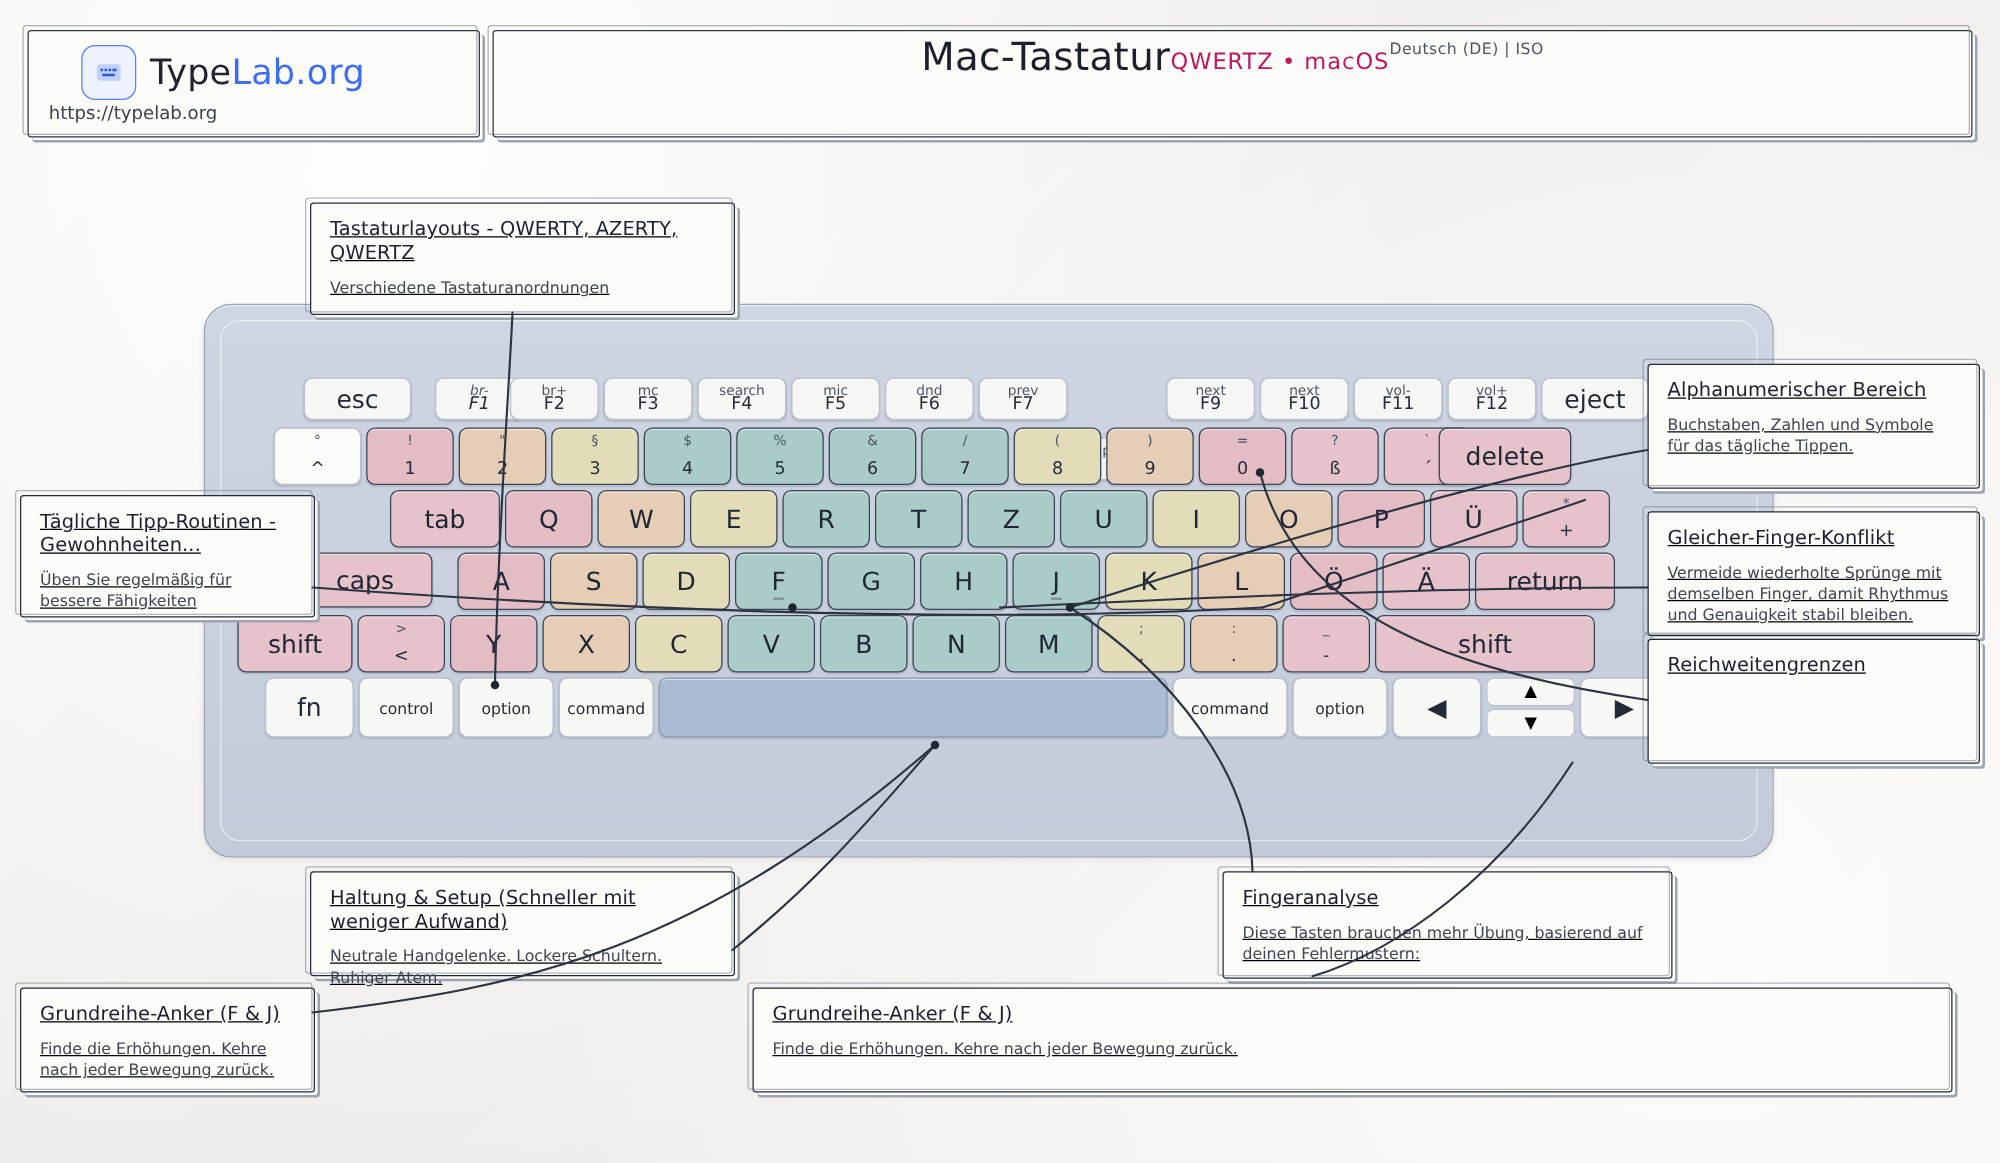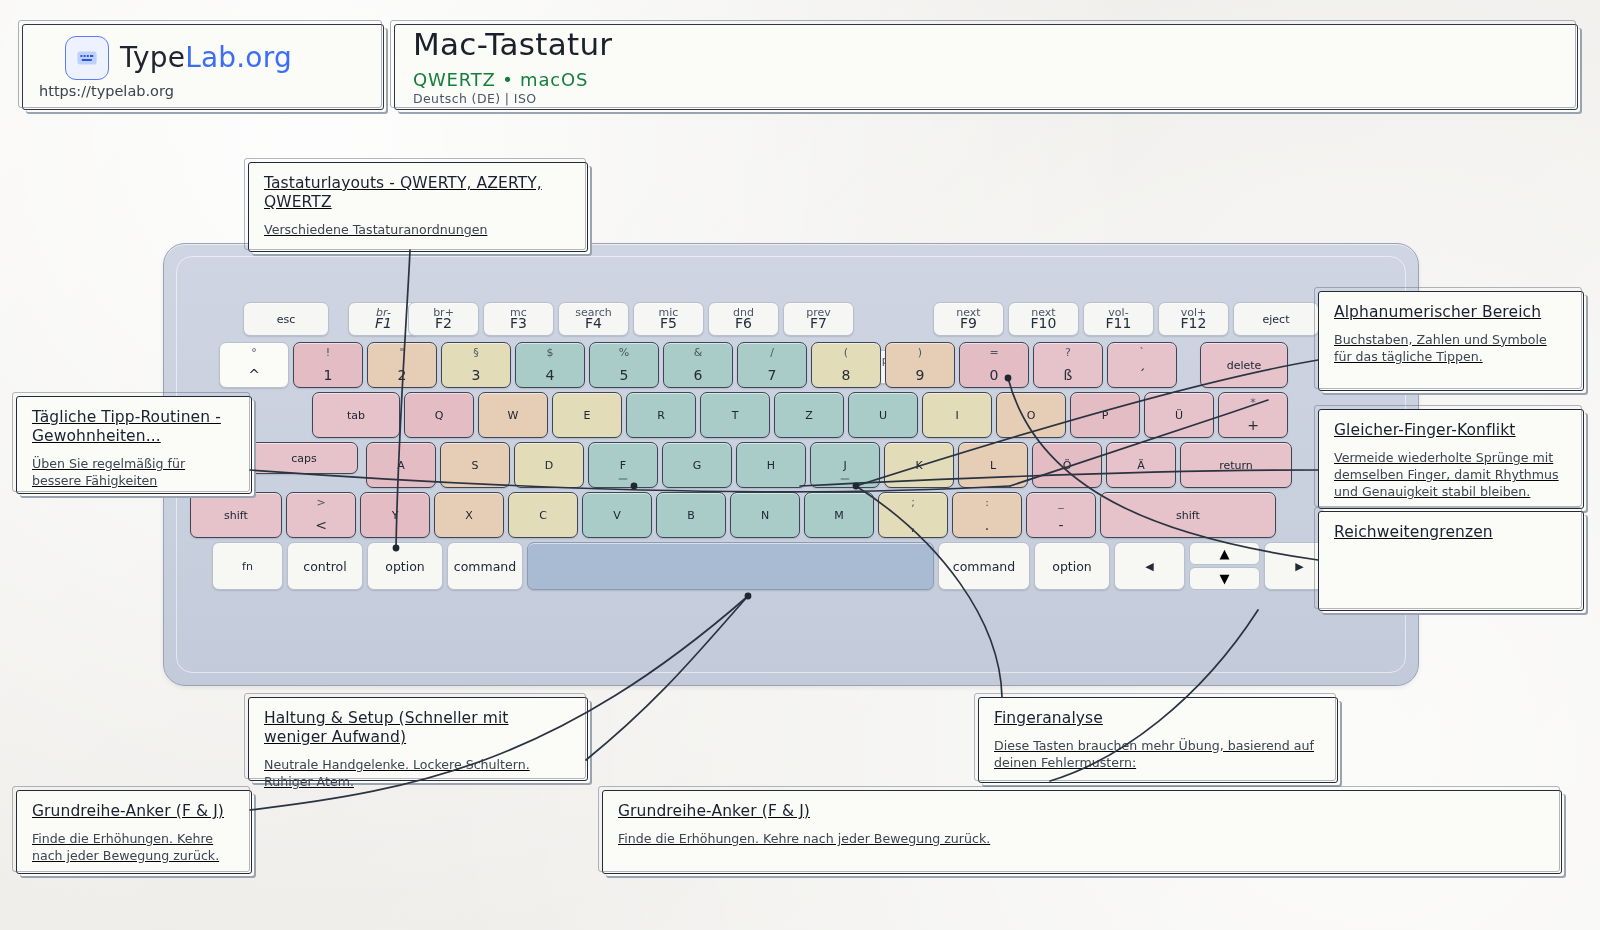--- a/index.html
+++ b/index.html
@@ -41,23 +41,23 @@
   .brand-logo{
     width:42px;height:42px;border-radius:11px;background:#eef2ff;
     border:1.8px solid #5b7cfa;display:flex;align-items:center;justify-content:center;flex:none;
   }
   .brand-logo svg{display:block;}
   .brand-name{font-size:28px;letter-spacing:.2px;color:#1f2430;}
   .brand-name .accent{color:#3b6ef5;}
   .brand-url{font-size:14.5px;color:#3b4250;margin-top:3px;margin-left:2px;}
 
   #title-card{left:394px;top:24px;width:1182px;height:84px;}
-  .title-inner{padding:5px 18px;box-sizing:border-box;height:100%;display:flex;flex-direction:column;justify-content:center;}
+  .title-inner{padding:5px 18px;box-sizing:border-box;height:100%;display:flex;flex-direction:row;justify-content:center;}
   .kb-title{font-size:31px;color:#1b202b;line-height:1.05;letter-spacing:.3px;}
-  .kb-sub{font-size:18px;color:#15803d;margin-top:9px;letter-spacing:.8px;}
+  .kb-sub{font-size:18px;color:#be185d;margin-top:9px;letter-spacing:.8px;}
   .kb-sub2{font-size:12.5px;color:#4b5568;margin-top:1px;letter-spacing:.4px;}
 
   
   #keyboard-chassis{
     position:absolute;left:163px;top:243px;width:1254px;height:441px;
     background:linear-gradient(180deg,#cfd5e2 0%,#c9d0de 55%,#c3cbda 100%);
     border:1.7px solid #9aa3b4;border-radius:22px;
     box-shadow:inset 0 1px 0 rgba(255,255,255,.6), 0 2px 5px rgba(0,0,0,.07);
   }
   #keyboard-deck{
@@ -69,21 +69,21 @@
     border:1.5px solid #3c4657;border-radius:7px;
     display:flex;align-items:center;justify-content:center;
     font-size:16px;color:#202634;
     box-shadow:0 1px 0 rgba(255,255,255,.55) inset, 0 1px 1.5px rgba(0,0,0,.12);
     overflow:hidden;
   }
   .key.plain{background:#f7f7f4;border-color:#b9c0cd;color:#222a38;}
   .key.fnkey{background:#f6f7f5;border-color:#b9c0cd;}
   .key .legend-top{position:absolute;top:3px;left:0;right:0;text-align:center;font-size:11px;color:#4a5566;}
   .key .legend-bot{position:absolute;bottom:4px;left:0;right:0;text-align:center;font-size:14px;color:#252c3a;}
-  .key .legend-main{font-size:11px;}
+  .key .legend-main{font-size:20px;}
   .key .legend-sm{font-size:12.5px;}
   .key.space{background:#a9bad3;border-color:#8c9cb6;}
   .halfkey{position:absolute;box-sizing:border-box;border:1.5px solid #b9c0cd;border-radius:6px;background:#f7f7f4;display:flex;align-items:center;justify-content:center;}
 
   
   .c-pink{background:#e3bcc4;border-color:#3c4657;}
   .c-pink2{background:#e6c3ca;border-color:#3c4657;}
   .c-tan{background:#e6cdb6;border-color:#3c4657;}
   .c-sand{background:#e2dcb8;border-color:#3c4657;}
   .c-teal{background:#a9ccc8;border-color:#3c4657;}
@@ -235,21 +235,21 @@
         <span class="legend-bot">0</span>
       </div>
       <div class="key c-pink2" style="left: 869px; top: 98px; width: 70px; height: 46px;">
         <span class="legend-top">?</span>
         <span class="legend-bot">ß</span>
       </div>
       <div class="key c-pink2" style="left: 943px; top: 98px; width: 70px; height: 46px;">
         <span class="legend-top">`</span>
         <span class="legend-bot">´</span>
       </div>
-      <div class="key c-pink2" style="left: 1036px; top: 98px; width: 88px; height: 46px; justify-content: center;">
+      <div class="key c-pink2" style="left: 987px; top: 98px; width: 106px; height: 46px; justify-content: center;">
         <span class="legend-main">delete</span>
       </div>
       <div class="key c-pink2" style="left: 148px; top: 148px; width: 88px; height: 46px;">
         <span class="legend-main">tab</span>
       </div>
       <div class="key c-pink" style="left: 240px; top: 148px; width: 70px; height: 46px;">
         <span class="legend-main">Q</span>
       </div>
       <div class="key c-tan" style="left: 314px; top: 148px; width: 70px; height: 46px;">
         <span class="legend-main">W</span>
@@ -278,21 +278,21 @@
       <div class="key c-pink" style="left: 906px; top: 148px; width: 70px; height: 46px;">
         <span class="legend-main">P</span>
       </div>
       <div class="key c-pink2" style="left: 980px; top: 148px; width: 70px; height: 46px;">
         <span class="legend-main">Ü</span>
       </div>
       <div class="key c-pink2" style="left: 1054px; top: 148px; width: 70px; height: 46px;">
         <span class="legend-top">*</span>
         <span class="legend-bot">+</span>
       </div>
-      <div class="key c-pink2" style="left: 86px; top: 198px; width: 108px; height: 32px; justify-content: center;">
+      <div class="key c-pink2" style="left: 74px; top: 198px; width: 108px; height: 44px; justify-content: center;">
         <span class="legend-main">caps</span>
       </div>
       <div class="key c-pink" style="left: 202px; top: 198px; width: 70px; height: 46px;">
         <span class="legend-main">A</span>
       </div>
       <div class="key c-tan" style="left: 276px; top: 198px; width: 70px; height: 46px;">
         <span class="legend-main">S</span>
       </div>
       <div class="key c-sand" style="left: 350px; top: 198px; width: 70px; height: 46px;">
         <span class="legend-main">D</span>

